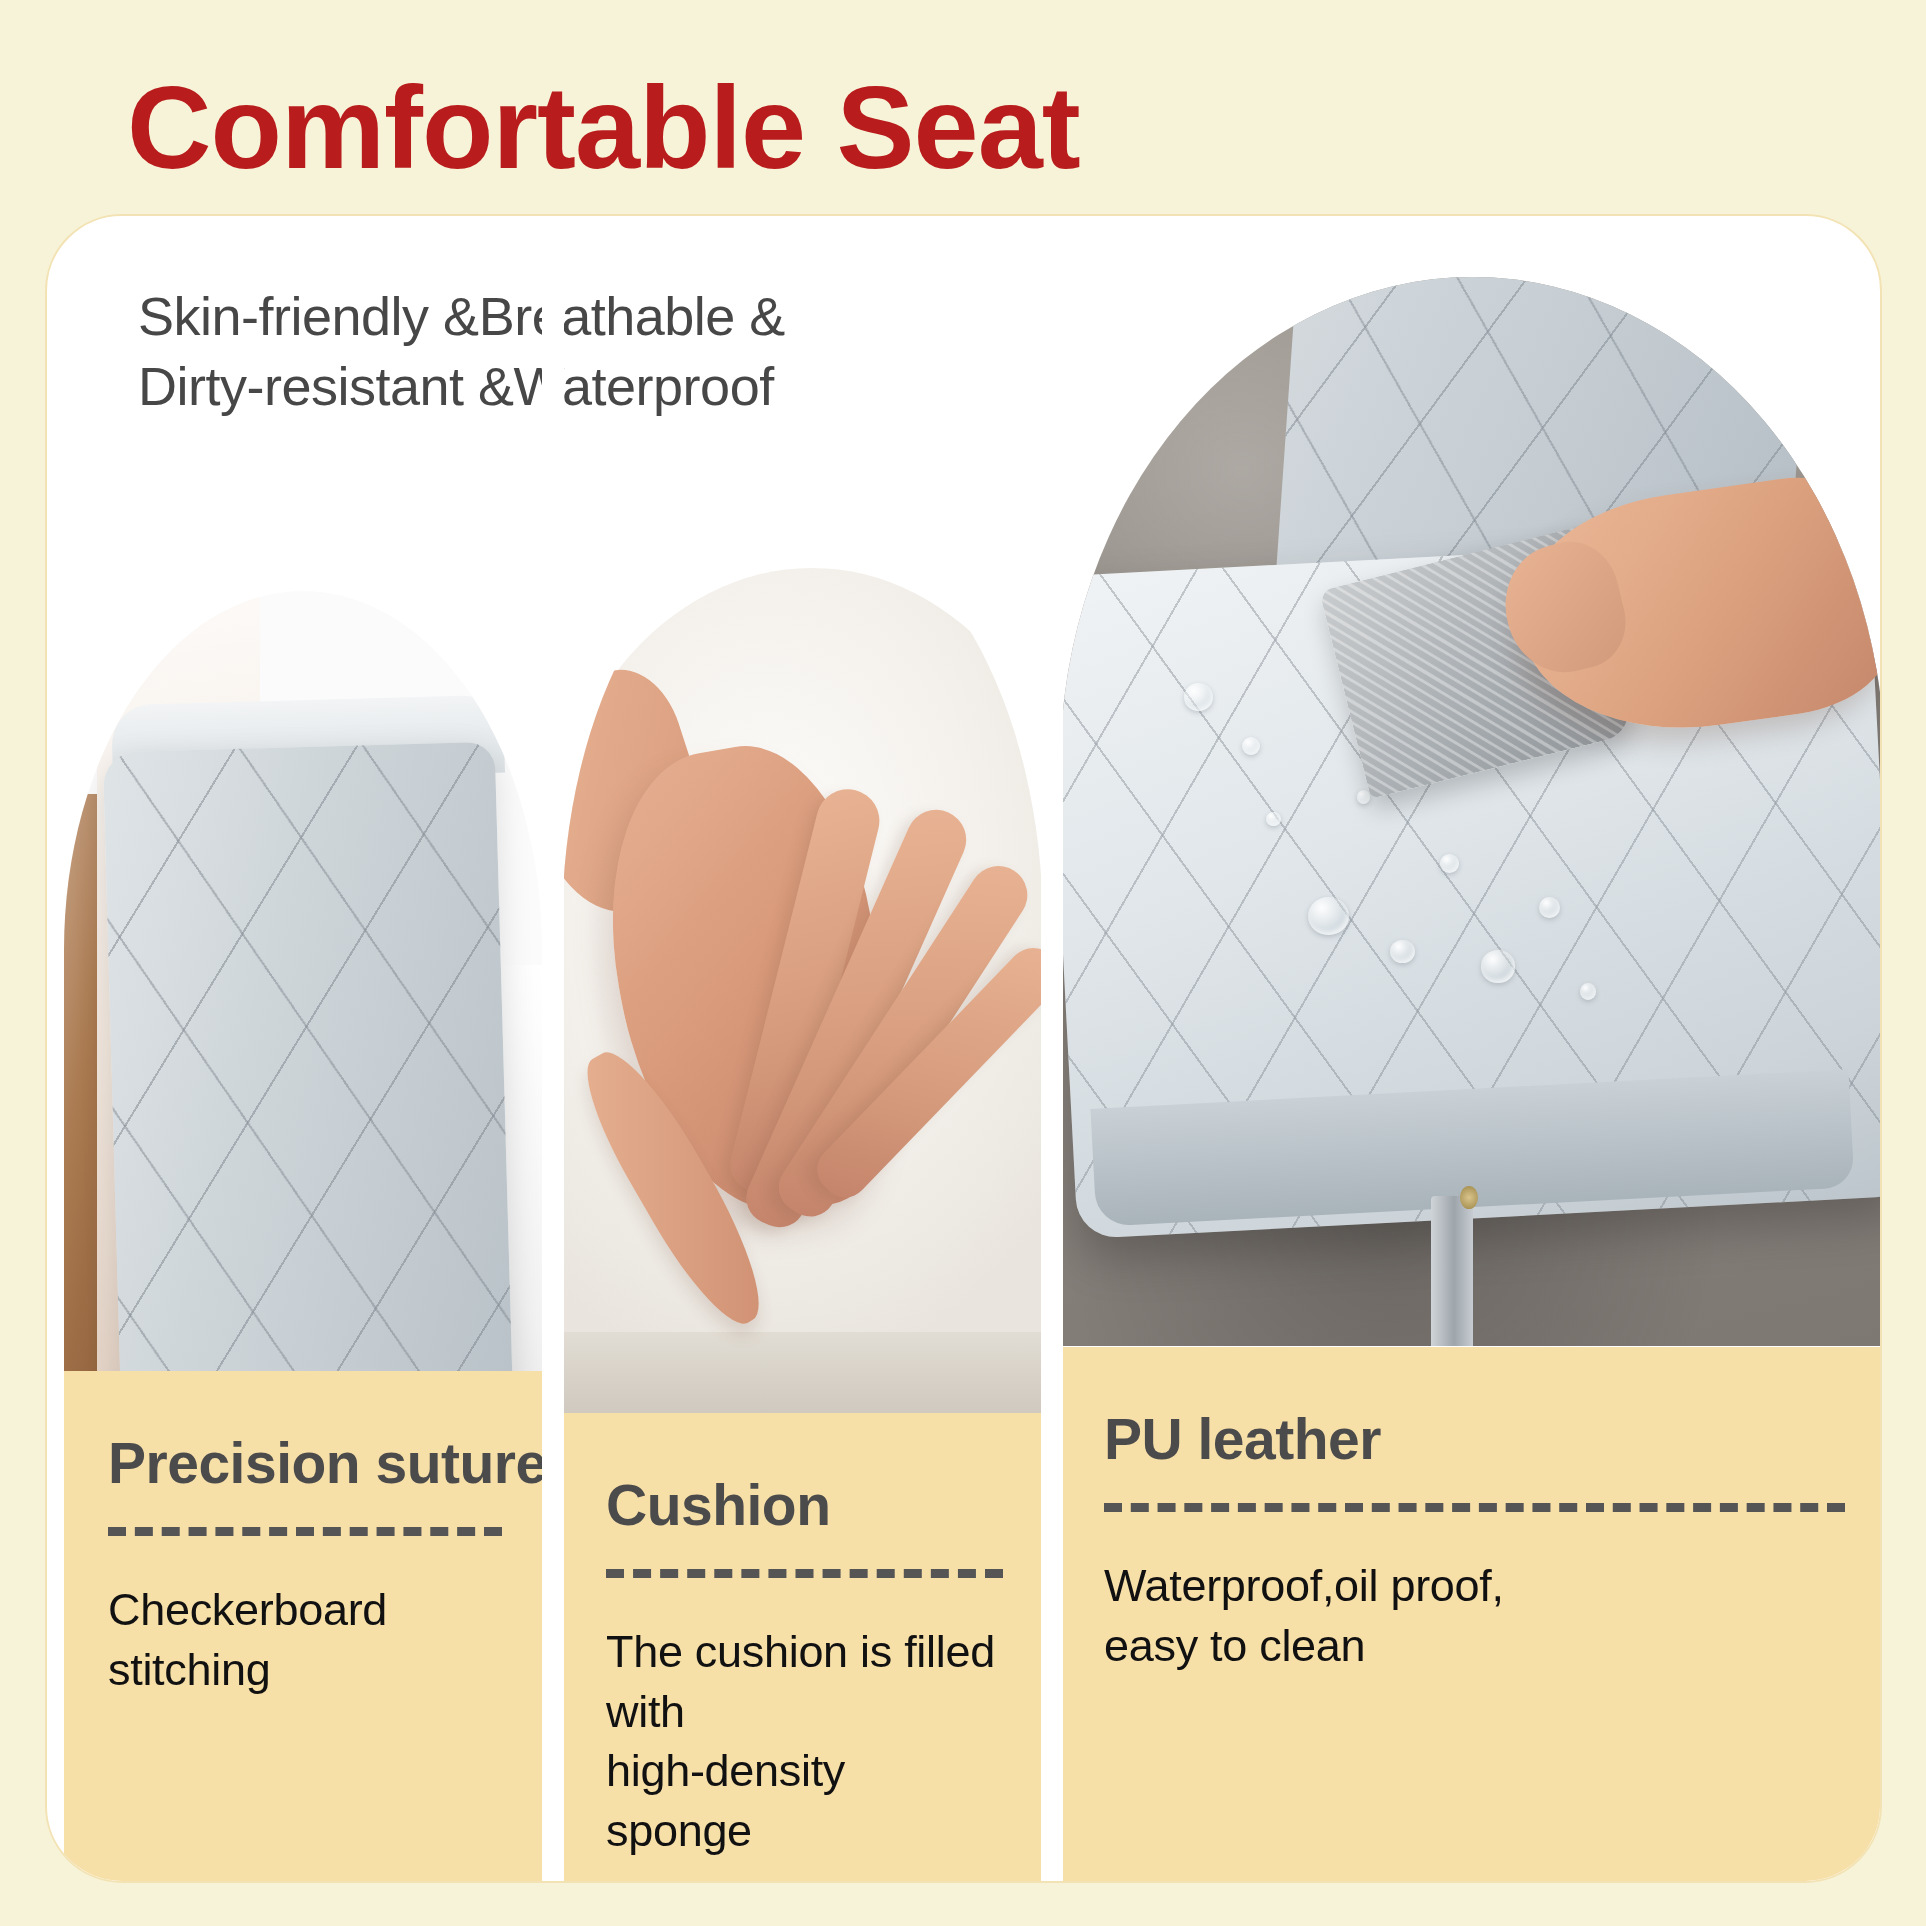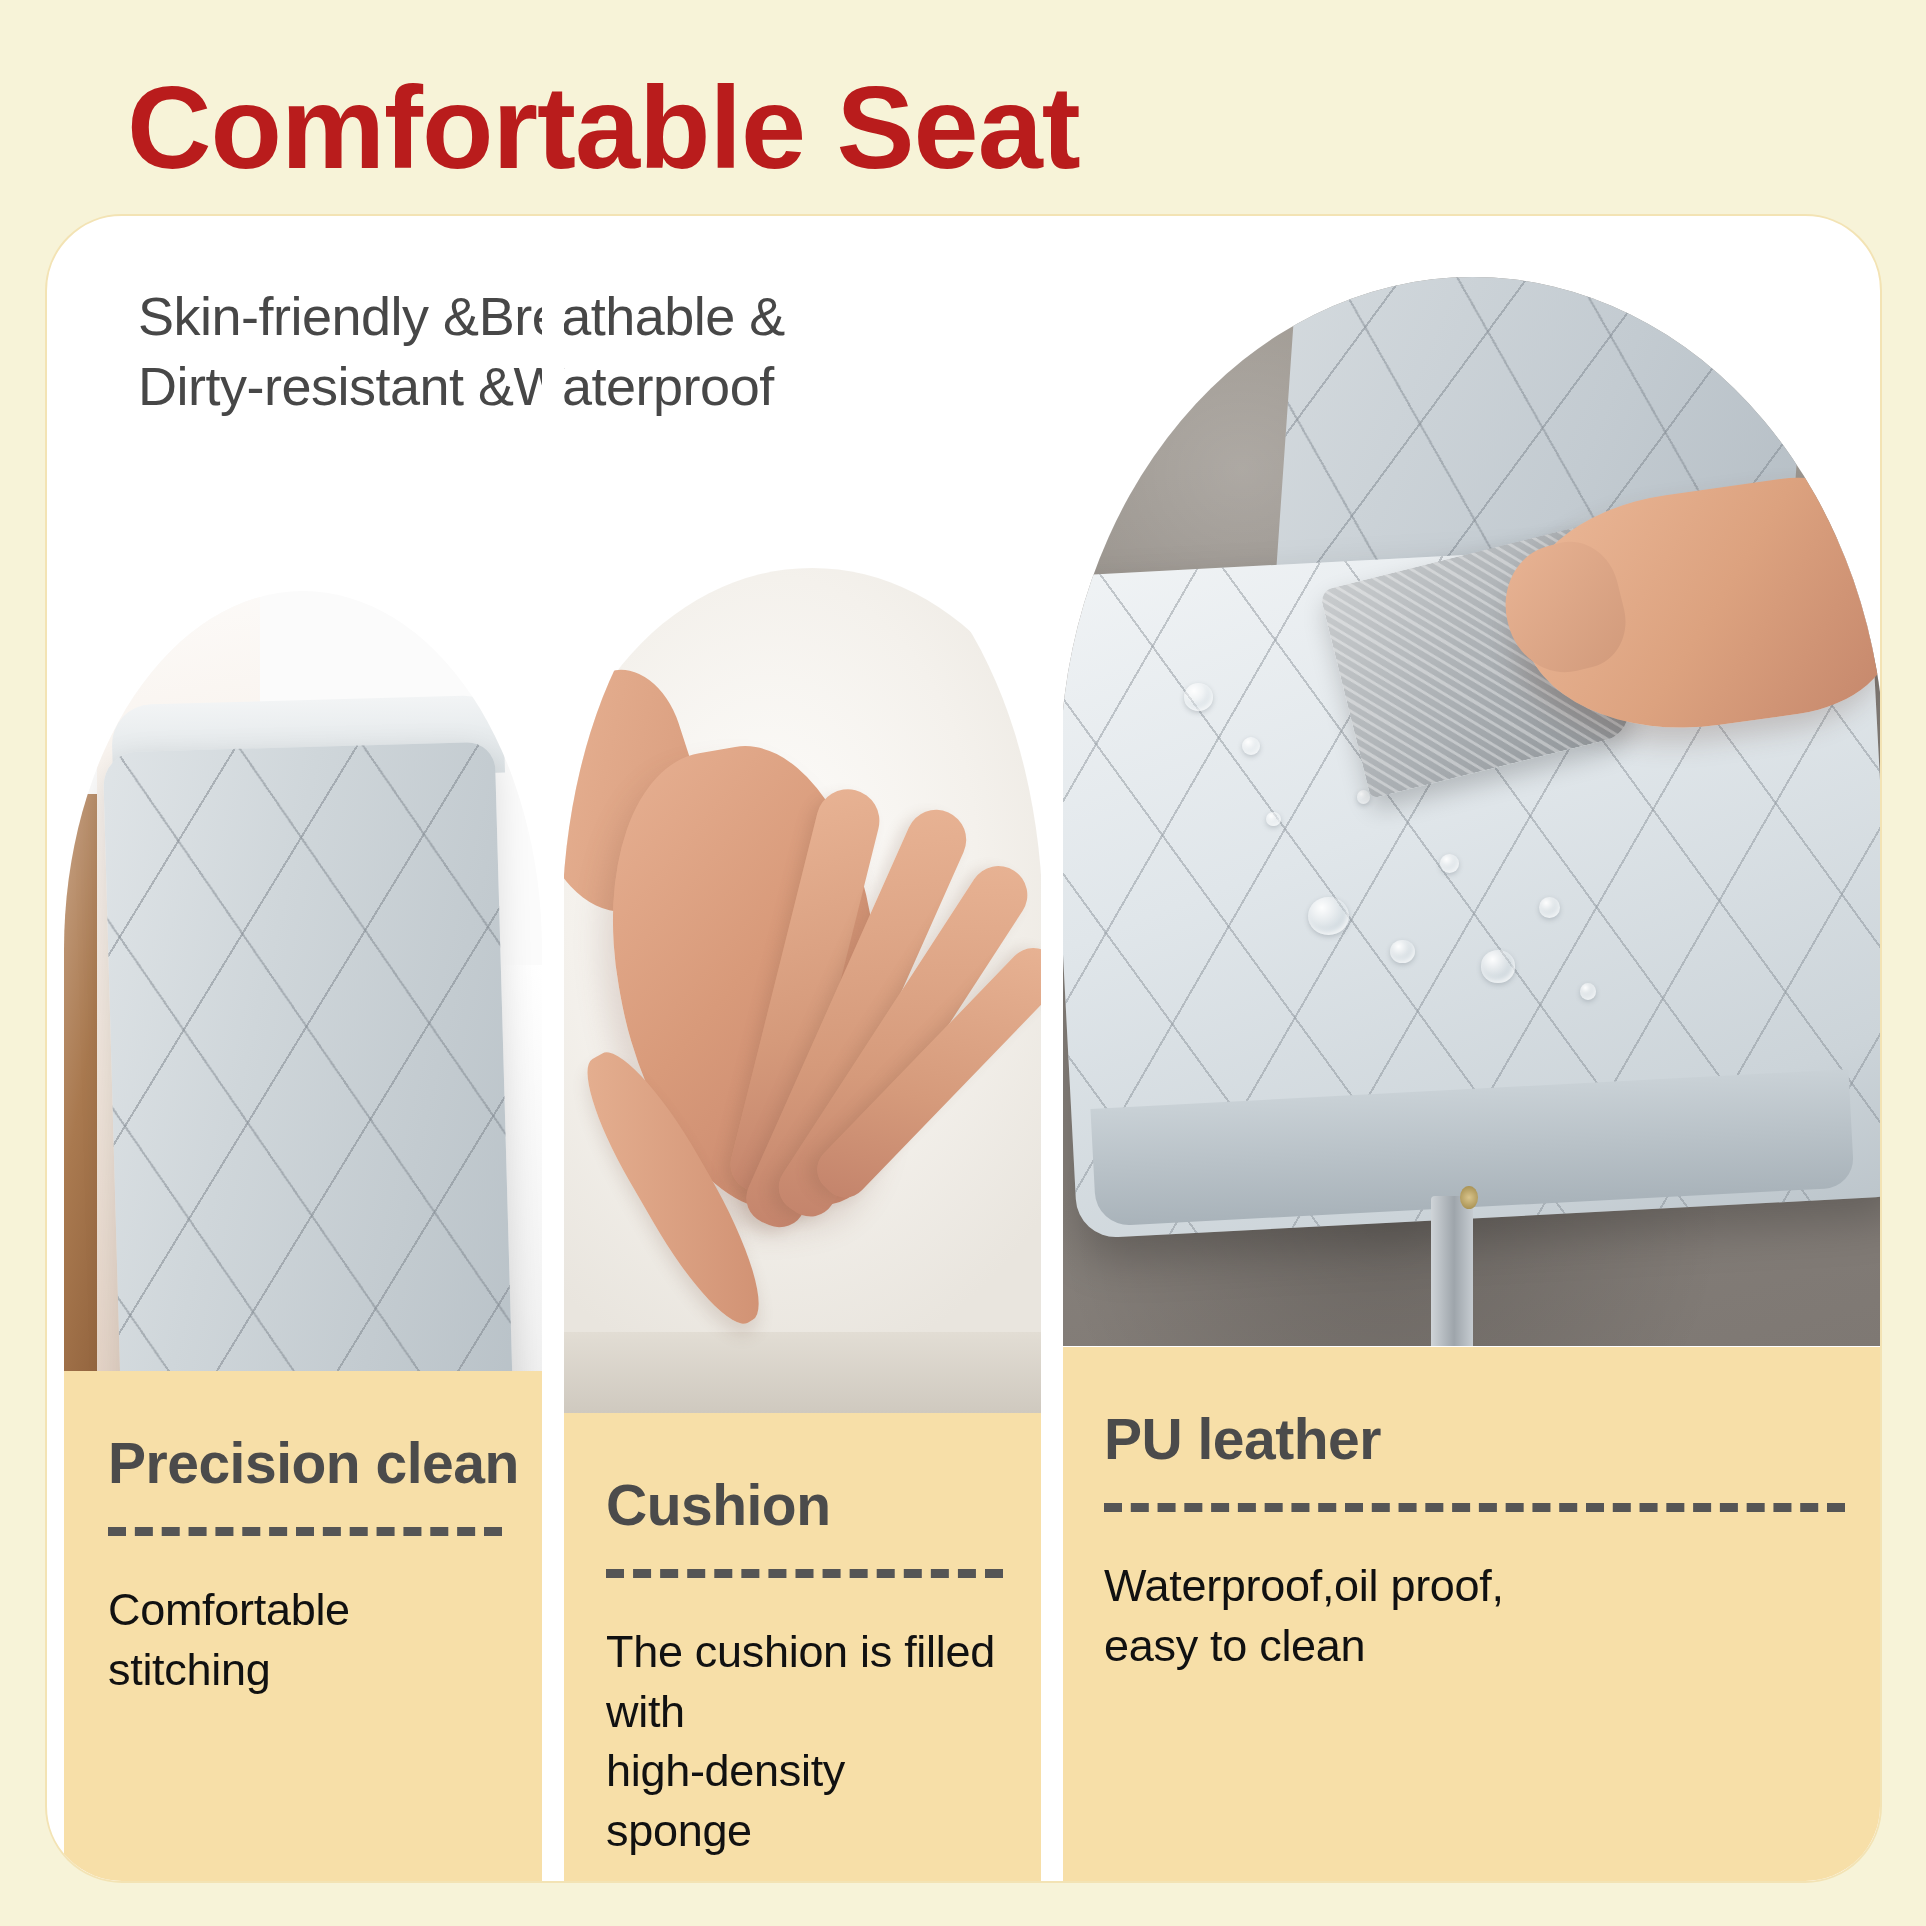--- a/index.html
+++ b/index.html
@@ -333,23 +333,23 @@
           <div class="p1-wall"></div>
           <div class="p1-trim"></div>
           <div class="p1-topedge"></div>
           <div class="p1-seatback">
               <div class="quilt"></div>
             </div>
         </div>
       </div>
 
       <div class="band">
-        <div class="band-title">Precision clean</div>
+        <div class="band-title">Precision suture</div>
         <div class="band-divider"></div>
-        <div class="band-text">Comfortable stitching</div>
+        <div class="band-text">Checkerboard stitching</div>
       </div>
     </div>
 
     <div class="card c2">
 
       <div class="photo">
         <div class="photo-inner">
           <div class="p2-bg"></div>
           <div class="p2-foam"></div>
           <div class="p2-foamedge"></div>

